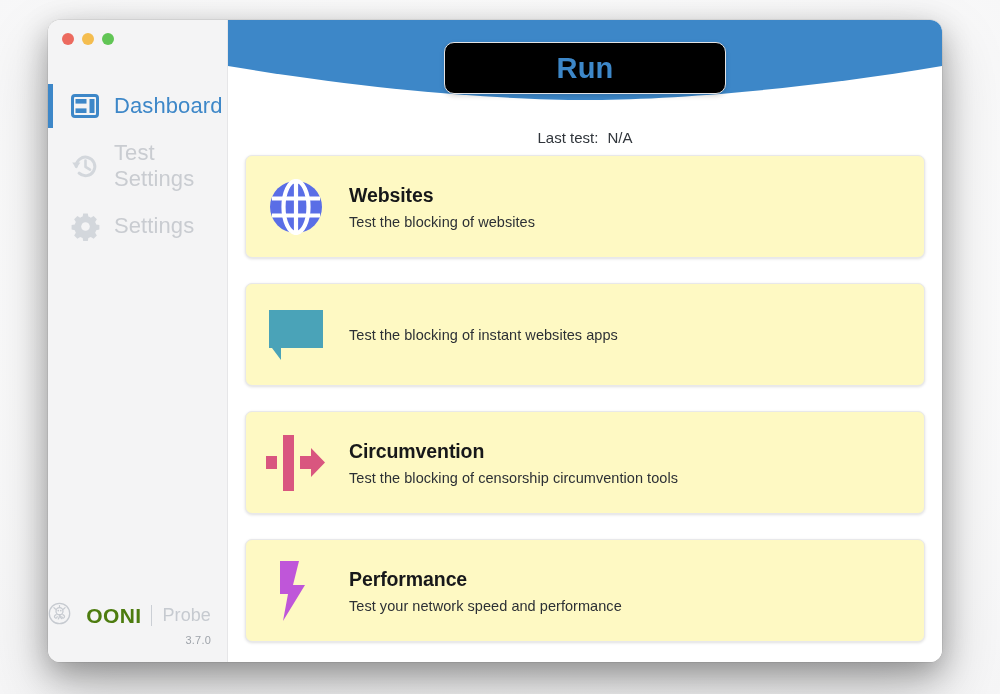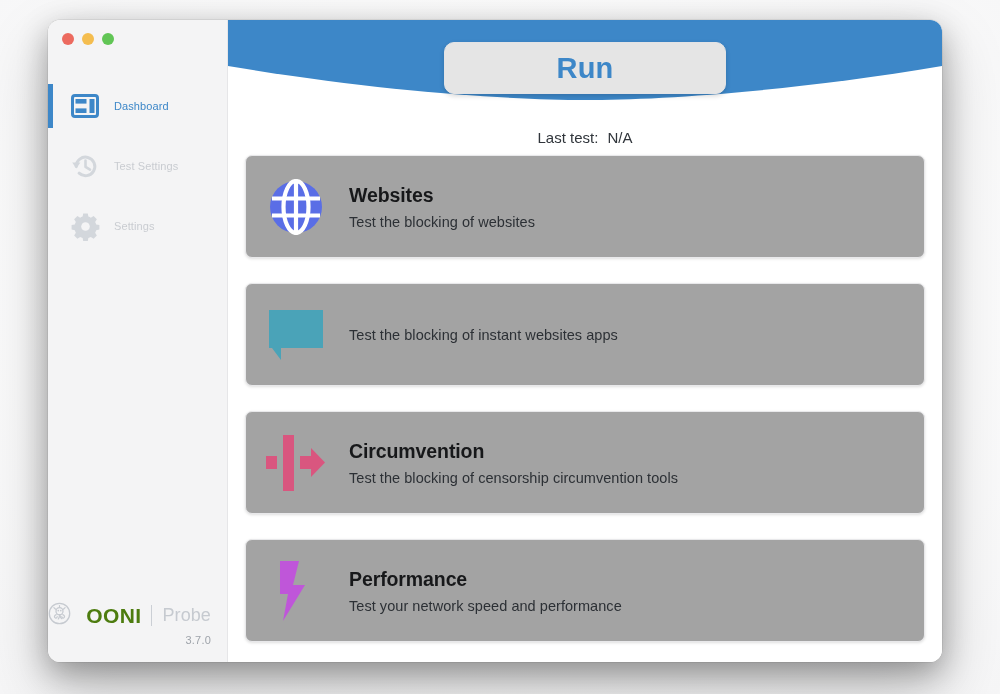--- a/index.html
+++ b/index.html
@@ -91,21 +91,21 @@
   .nav-item.active .nav-accent { display: block; }
 
   .nav-icon {
     width: 30px; height: 30px;
     flex: 0 0 30px;
     display: flex;
     align-items: center;
     justify-content: center;
   }
   .nav-label {
-    font-size: 11px;
+    font-size: 22px;
     letter-spacing: 0.1px;
   }
   .nav-item.active .nav-label { color: #3d87c8; }
   .nav-item.inactive .nav-label { color: #c9ccd1; }
 
   
   #sidebar-footer {
     position: absolute;
     left: 0; right: 0;
     bottom: 16px;
@@ -163,21 +163,21 @@
 
   #run-button {
     position: absolute;
     left: 50%;
     transform: translateX(-50%);
     top: 22px;
     width: 282px;
     height: 52px;
     border: 1px solid #e3e3e5;
     border-radius: 10px;
-    background: #e5e5e5;
+    background: #000000;
     box-shadow: 0 2px 5px rgba(0,0,0,0.16);
     display: flex;
     align-items: center;
     justify-content: center;
     cursor: pointer;
   }
   #run-label {
     font-size: 29px;
     font-weight: bold;
     color: #3d87c8;
@@ -200,21 +200,21 @@
     top: 135px;
     left: 17px;
     right: 17px;
     display: flex;
     flex-direction: column;
     gap: 25px;
   }
 
   .card {
     height: 103px;
-    background: #a3a3a3;
+    background: #fef9c3;
     border: 1px solid #e8e8ea;
     border-radius: 7px;
     box-shadow: 0 1px 3px rgba(0,0,0,0.13);
     display: flex;
     align-items: center;
     padding-left: 19px;
     gap: 22px;
     cursor: pointer;
   }
 

